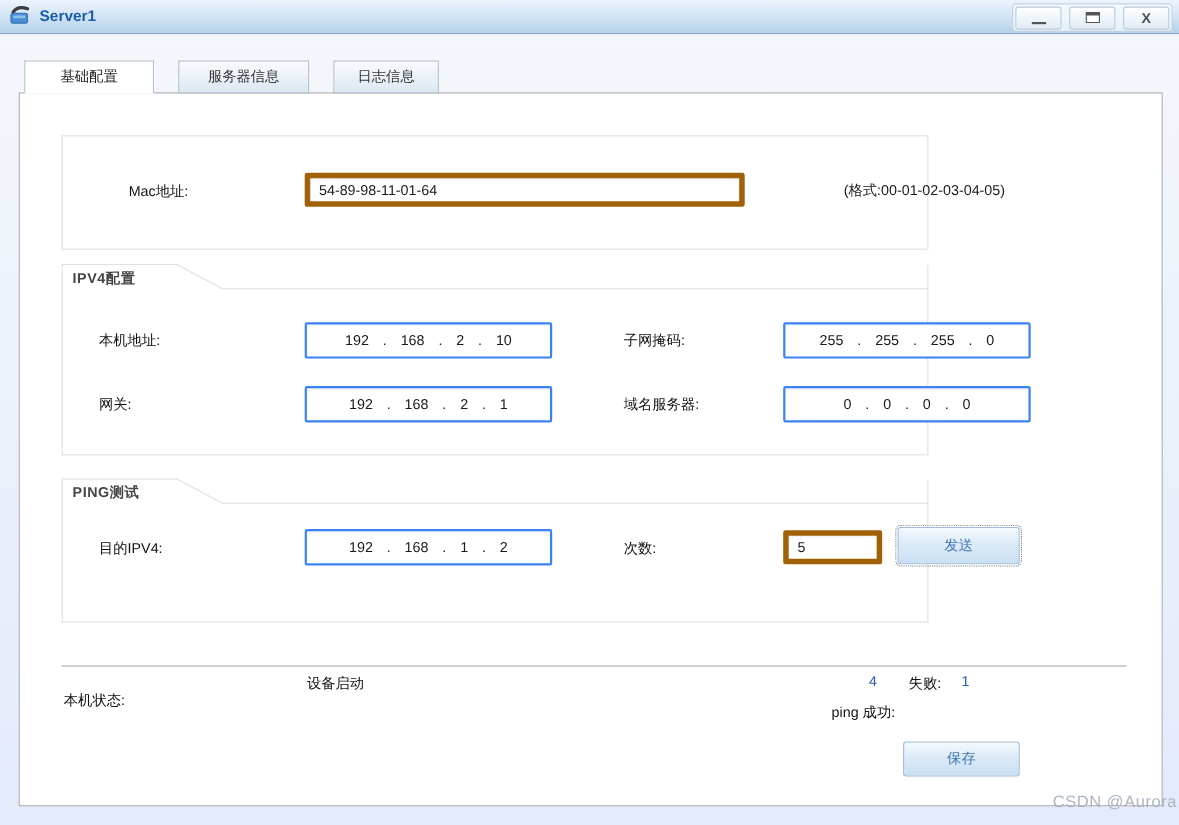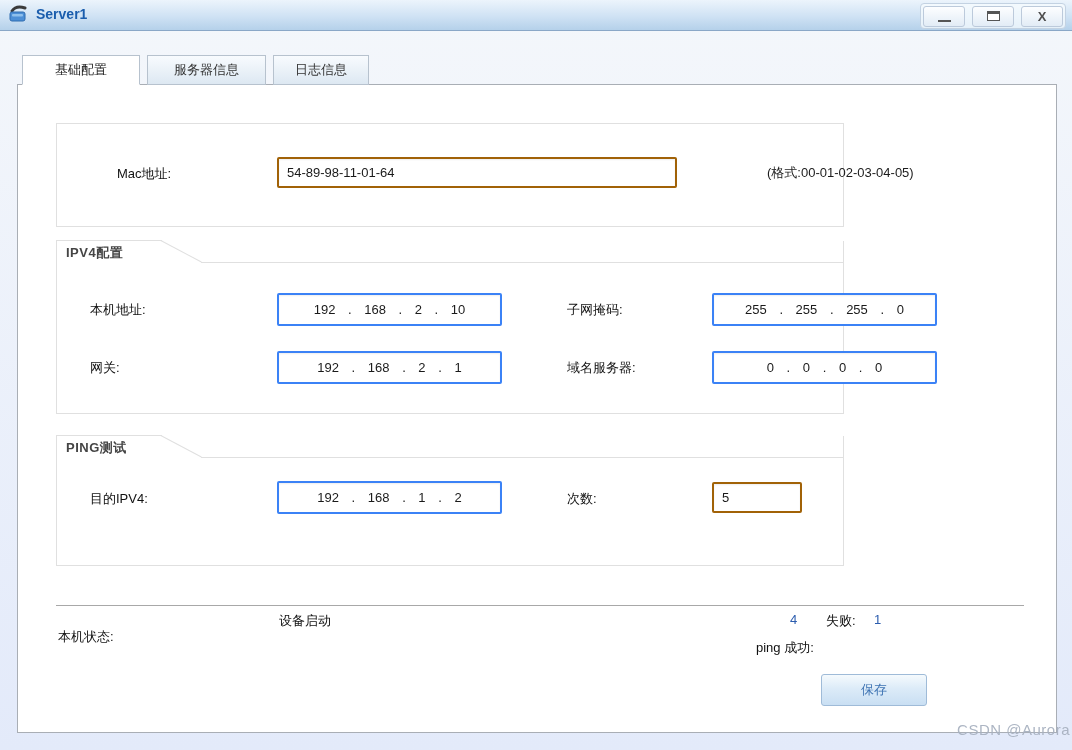--- a/index.html
+++ b/index.html
@@ -29,21 +29,21 @@
     width:42px; height:21px; cursor:default;
     background:linear-gradient(#fdfeff, #e2ecf6);
     border:1px solid #bccadb; border-radius:3px;
     display:flex; align-items:center; justify-content:center;
     color:#4f4f4f; font-size:13px; font-weight:bold;
   }
   .min-glyph { width:13px; height:2px; background:#555; margin-top:9px; }
   .max-glyph { width:13px; height:10px; border:1px solid #555; border-top:3px solid #555; background:#fff; }
 
   
-  .tabs { position:absolute; left:22px; top:55px; display:flex; gap:7px; z-index:3; }
+  .tabs { position:absolute; left:22px; top:55px; display:flex; gap:22px; z-index:3; }
   .tab {
     height:30px; line-height:28px; text-align:center; font-size:13px; color:#333;
     background:linear-gradient(#f8fbfe, #dde8f2);
     border:1px solid #b7c2ce; cursor:default;
   }
   .tab.active { background:#fff; border-bottom:1px solid #fff; color:#222; }
 
   
   .panel {
     position:absolute; left:17px; top:84px; width:1040px; height:649px;
@@ -56,21 +56,21 @@
   .gbox.tabbed { border-top:none; }
   .gb-topseg { position:absolute; top:-1px; left:-1px; width:106px; height:1px; background:#e0e0e0; }
   .gb-diag  { position:absolute; top:-1px; left:104px; width:46px; height:1px; background:#e0e0e0;
               transform-origin:0 0; transform:rotate(28deg); }
   .gb-rest  { position:absolute; top:21px; left:144px; right:-1px; height:1px; background:#e0e0e0; }
   .gb-title { position:absolute; top:3px; left:9px; font-size:13px; font-weight:bold; color:#454545; letter-spacing:0.5px; }
 
   .flabel { position:absolute; font-size:13px; color:#111; white-space:nowrap; }
 
   .text-input {
-    position:absolute; background:#fff; border:2px solid #a16207; border-radius:2px;
+    position:absolute; background:#fff; border:5px solid #a16207; border-radius:2px;
     font-size:13px; color:#1a1a1a; padding:0 8px;
     box-shadow: inset 0 1px 2px rgba(0,0,0,0.07);
     font-family:"Liberation Sans","DejaVu Sans",sans-serif;
   }
   .ip-input {
     position:absolute; background:#fff; border:2px solid #3b82f6; border-radius:2px;
     display:flex; align-items:center; justify-content:center;
     font-size:13px; color:#1a1a1a; word-spacing:9px;
     box-shadow: inset 0 1px 2px rgba(0,0,0,0.07);
     cursor:text;
@@ -162,20 +162,21 @@
     <span class="gb-topseg"></span>
     <span class="gb-diag"></span>
     <span class="gb-rest"></span>
     <span class="gb-title">PING测试</span>
 
     <span class="flabel" style="left:33px; top:54px;">目的IPV4:</span>
     <div class="ip-input" style="left:220px; top:45px; width:225px; height:33px;">192 . 168 . 1 . 2</div>
 
     <span class="flabel" style="left:510px; top:54px;">次数:</span>
     <input class="text-input" style="left: 655px; top: 46px; width: 90px; height: 31px;" value="5">
+    <div class="btn focused" style="left:759px; top:43px; width:111px; height:34px;">发送</div>
   </div>
 
   <div class="separator" style="top:520px;"></div>
   <span class="status-text" style="left:40px; top:527px;margin-top:16px;">本机状态:</span>
   <span class="status-text" style="left:261px; top:527px;font-family:Liberation Serif, serif;">设备启动</span>
   <span class="status-text" style="left:697px; top:554px;margin-left:41px;">ping 成功:</span>
   <span class="status-text num-blue" style="left:772px; top:527px;">4</span>
   <span class="status-text" style="left:808px; top:527px;">失败:</span>
   <span class="status-text num-blue" style="left:856px; top:527px;">1</span>
 

